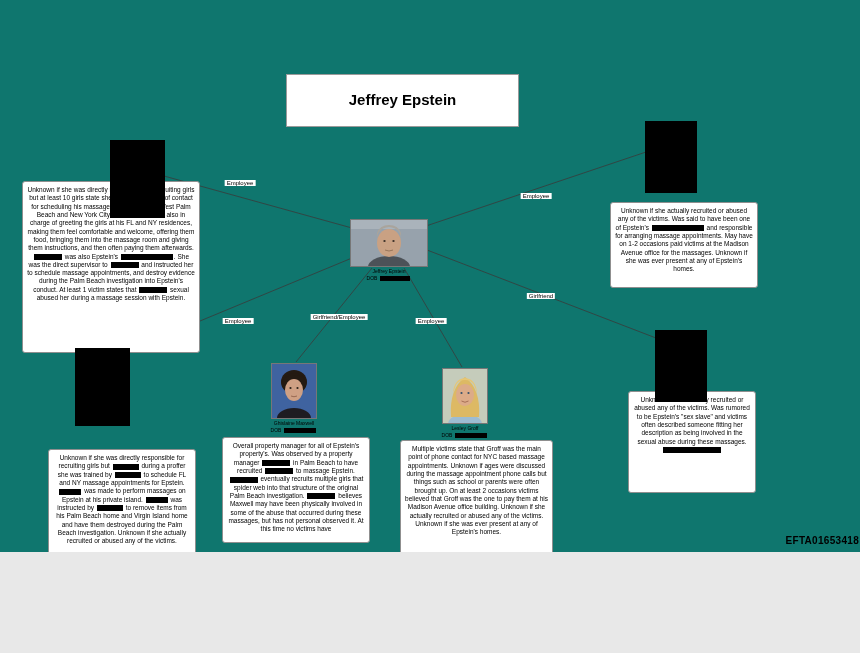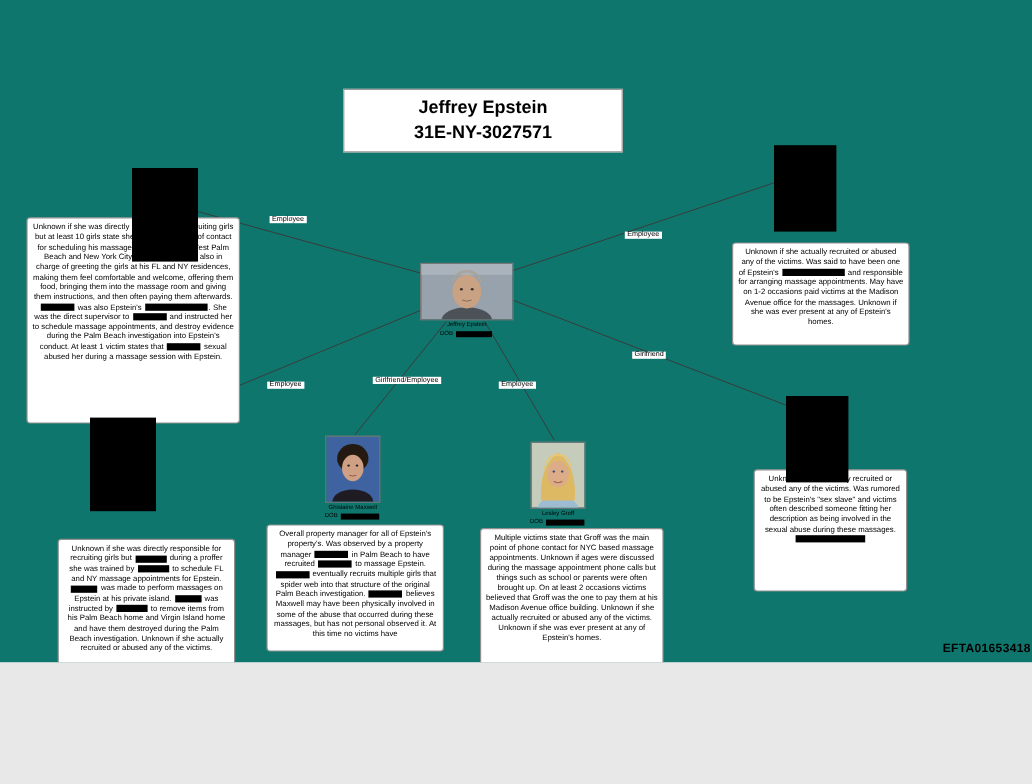--- a/index.html
+++ b/index.html
@@ -54,21 +54,20 @@
 
   <div class="edge-label" style="left:240px;top:183px;">Employee</div>
   <div class="edge-label" style="left:536px;top:196px;">Employee</div>
   <div class="edge-label" style="left:541px;top:296px;">Girlfriend</div>
   <div class="edge-label" style="left:238px;top:321px;">Employee</div>
   <div class="edge-label" style="left:339px;top:317px;">Girlfriend/Employee</div>
   <div class="edge-label" style="left:431px;top:321px;">Employee</div>
 
   <div class="titlebox">
     <div class="t1">Jeffrey Epstein</div>
-    <div class="t2">31E-NY-3027571</div>
   </div>
 
   <div class="blackbox" style="left:110px;top:140px;width:55px;height:78px;"></div>
   <div class="blackbox" style="left:645px;top:121px;width:52px;height:72px;"></div>
   <div class="blackbox" style="left:655px;top:330px;width:52px;height:72px;"></div>
   <div class="blackbox" style="left:75px;top:348px;width:55px;height:78px;"></div>
 
   <div class="person" style="left:350px;top:219px;width:78px;">
     <div class="photo">
       <svg width="76" height="46" viewBox="0 0 76 46">

